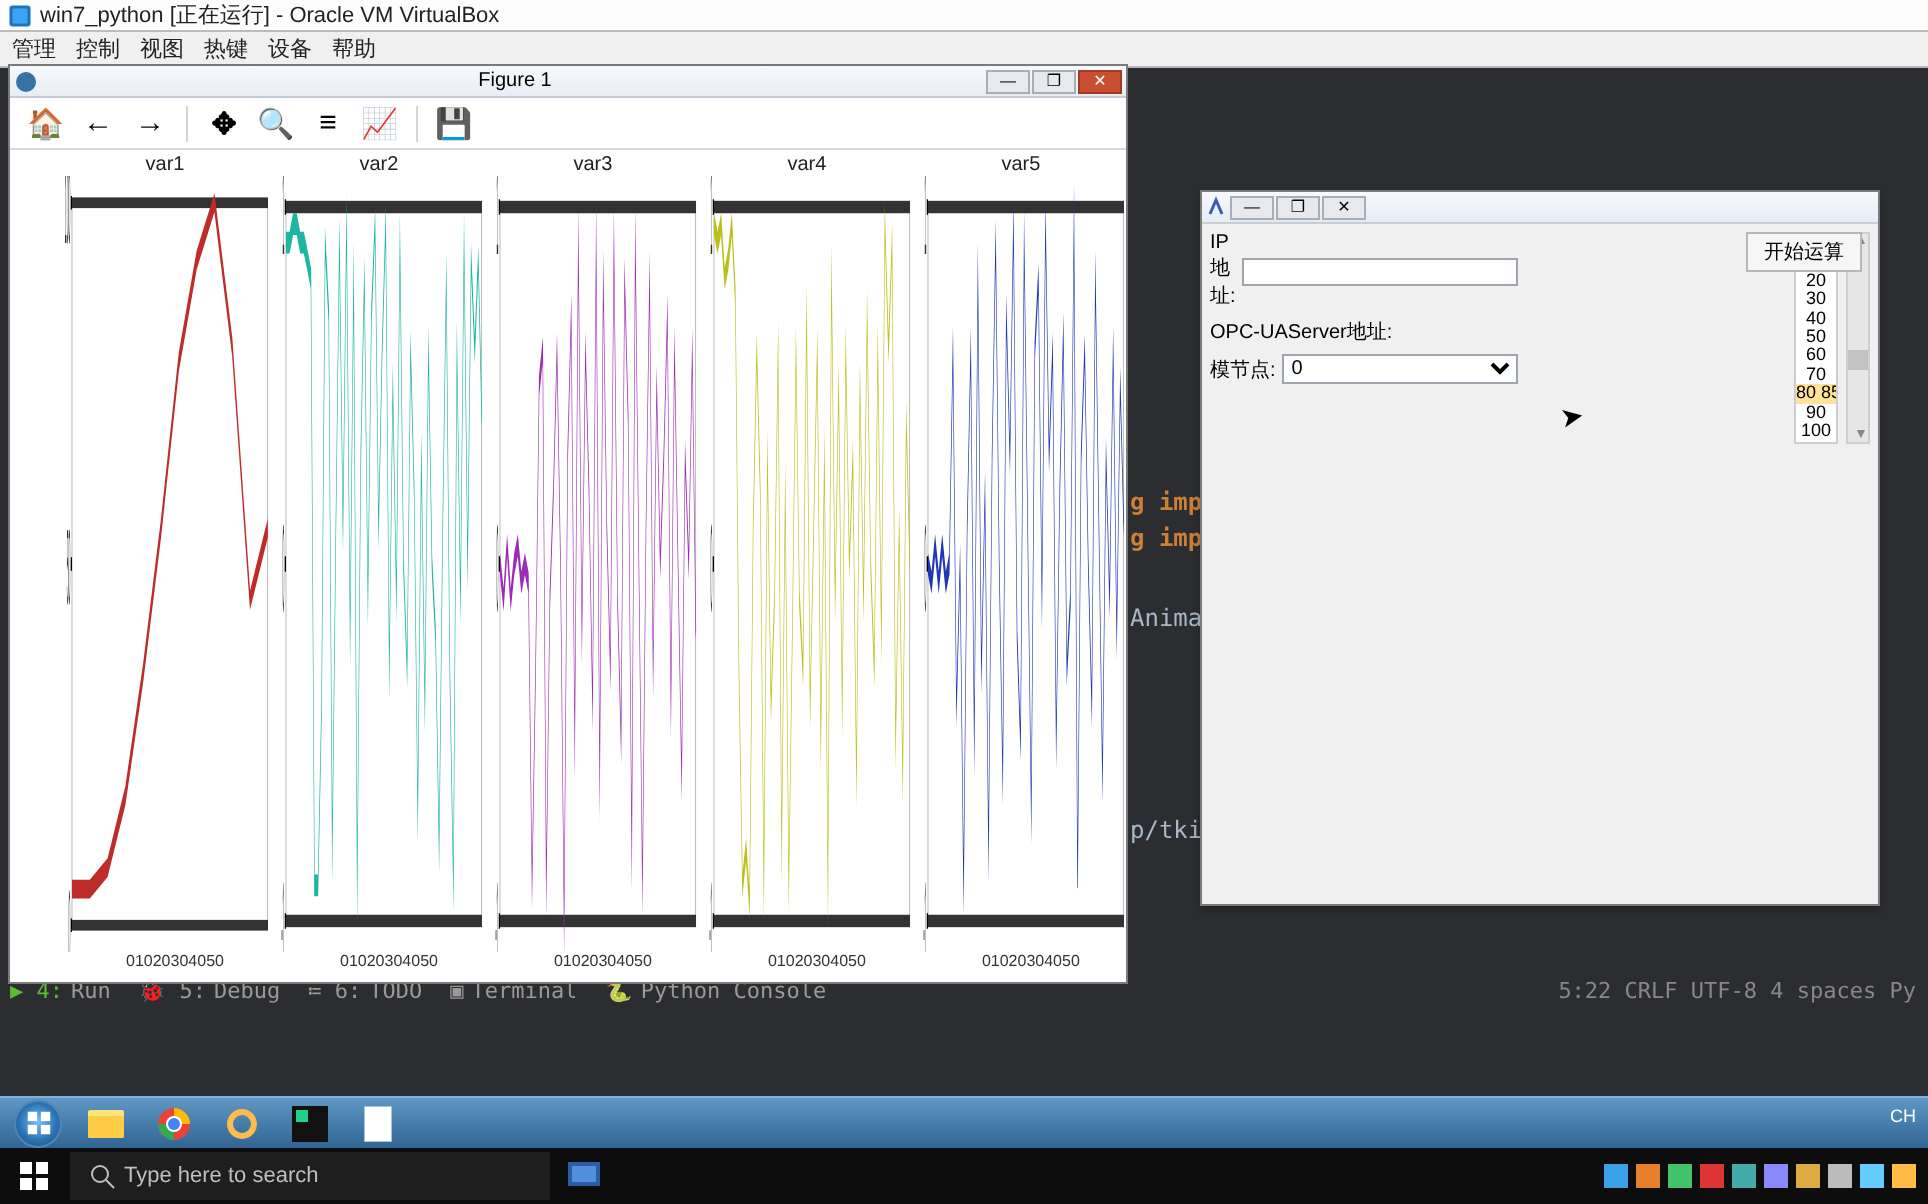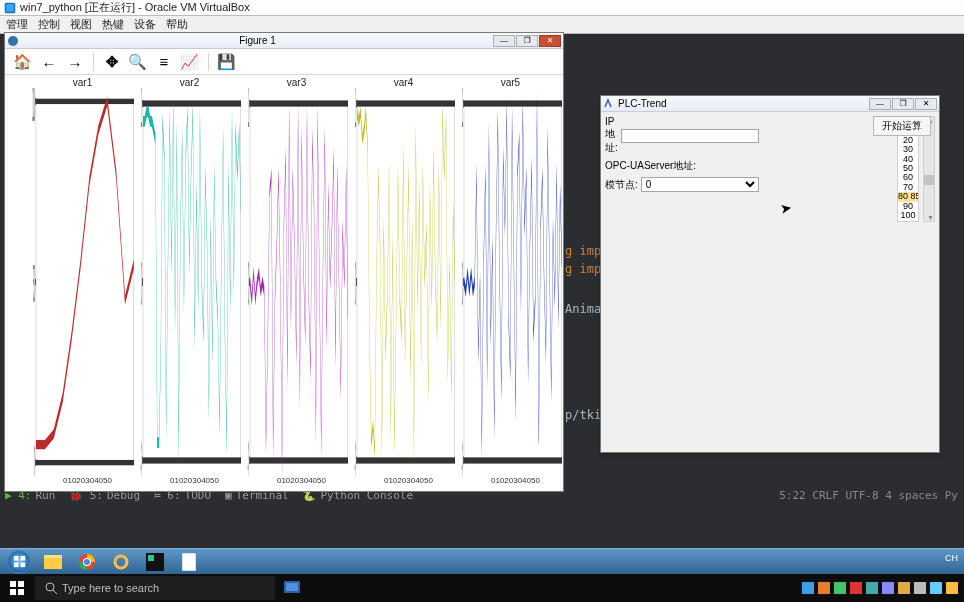--- a/index.html
+++ b/index.html
@@ -11,21 +11,21 @@
 .vbox-menubar { background: #f0f0f0; height: 18px; display: flex; align-items: center; gap: 10px; padding-left: 6px; font-size: 11px; color: #222; border-bottom: 1px solid #b8b8b8; }
 
 
 .ide-bg { position: absolute; left: 0; top: 34px; right: 0; bottom: 40px; background: #2c2d30; color: #a9b7c6; font-family: Consolas, monospace; font-size: 13px; }
 .ide-topright { position: absolute; top: 44px; right: 10px; display: flex; align-items: center; gap: 8px; }
 .ide-select { background: #3c3f41; color: #bbb; border: 1px solid #4c4f51; padding: 2px 18px 2px 20px; font-style: italic; font-size: 12px; border-radius: 3px; position: relative; }
 .ide-select:before { content: ""; width: 10px; height: 10px; background: #6dbb34; border-radius: 2px; position: absolute; left: 4px; top: 4px; }
 .ide-select:after { content: "▾"; position: absolute; right: 5px; top: 2px; color: #999; }
 .ide-refresh { width: 22px; height: 22px; border: 2px solid #5d9d3c; border-radius: 50%; border-top-color: transparent; transform: rotate(20deg); }
 .ide-code { position: absolute; left: 565px; top: 208px; line-height: 18px; font-size: 12px; }
-.kw { color: #cc7f36; }
+.kw { color: #cc7f36; font-weight: bold; }
 .ide-tabs { position: absolute; left: 5px; bottom: 60px; display: flex; gap: 14px; align-items: center; color: #999; font-size: 11px; overflow: hidden; white-space: nowrap; }
 .ide-tabs .tab { display: flex; align-items: center; gap: 4px; }
 .ide-tabs .green { color: #5bbb33; }
 .ide-status { position: absolute; right: 6px; bottom: 60px; color: #888; font-size: 11px; font-family: Consolas, monospace; }
 
 
 .figure-window { position: absolute; left: 4px; top: 32px; width: 560px; height: 460px; background: #fff; border: 1px solid #7a7a7a; display: flex; flex-direction: column; }
 .fig-titlebar { height: 16px; background: linear-gradient(#f7f9fd, #e8ecf4); border-bottom: 1px solid #c5cad4; display: flex; align-items: center; padding: 0 2px; font-size: 10px; }
 .fig-titlebar .title { flex: 1; margin-left: 4px; text-align: center; }
 .fig-winbtn { width: 22px; height: 12px; border: 1px solid #a9adb5; margin-left: 1px; display: inline-flex; align-items: center; justify-content: center; font-size: 8px; background: #e7e9ee; }
@@ -268,21 +268,20 @@
         </div>
       </div>
     </div>
 </div>
 
 <div class="plc-window">
   <div class="plc-titlebar">
     <svg width="11" height="11">
         <path d="M2 9 L5 2 L8 9" stroke="#3b5eaa" fill="none" stroke-width="1.5"></path>
       </svg>
-    <span class="title">PLC-Trend</span>
     <span class="fig-winbtn">—</span>
     <span class="fig-winbtn">❐</span>
     <span class="fig-winbtn">✕</span>
   </div>
   <div class="plc-body">
     <div class="plc-left">
       <div class="row">
           <label>IP地址:</label>
           <input type="text" style="">
         </div>

